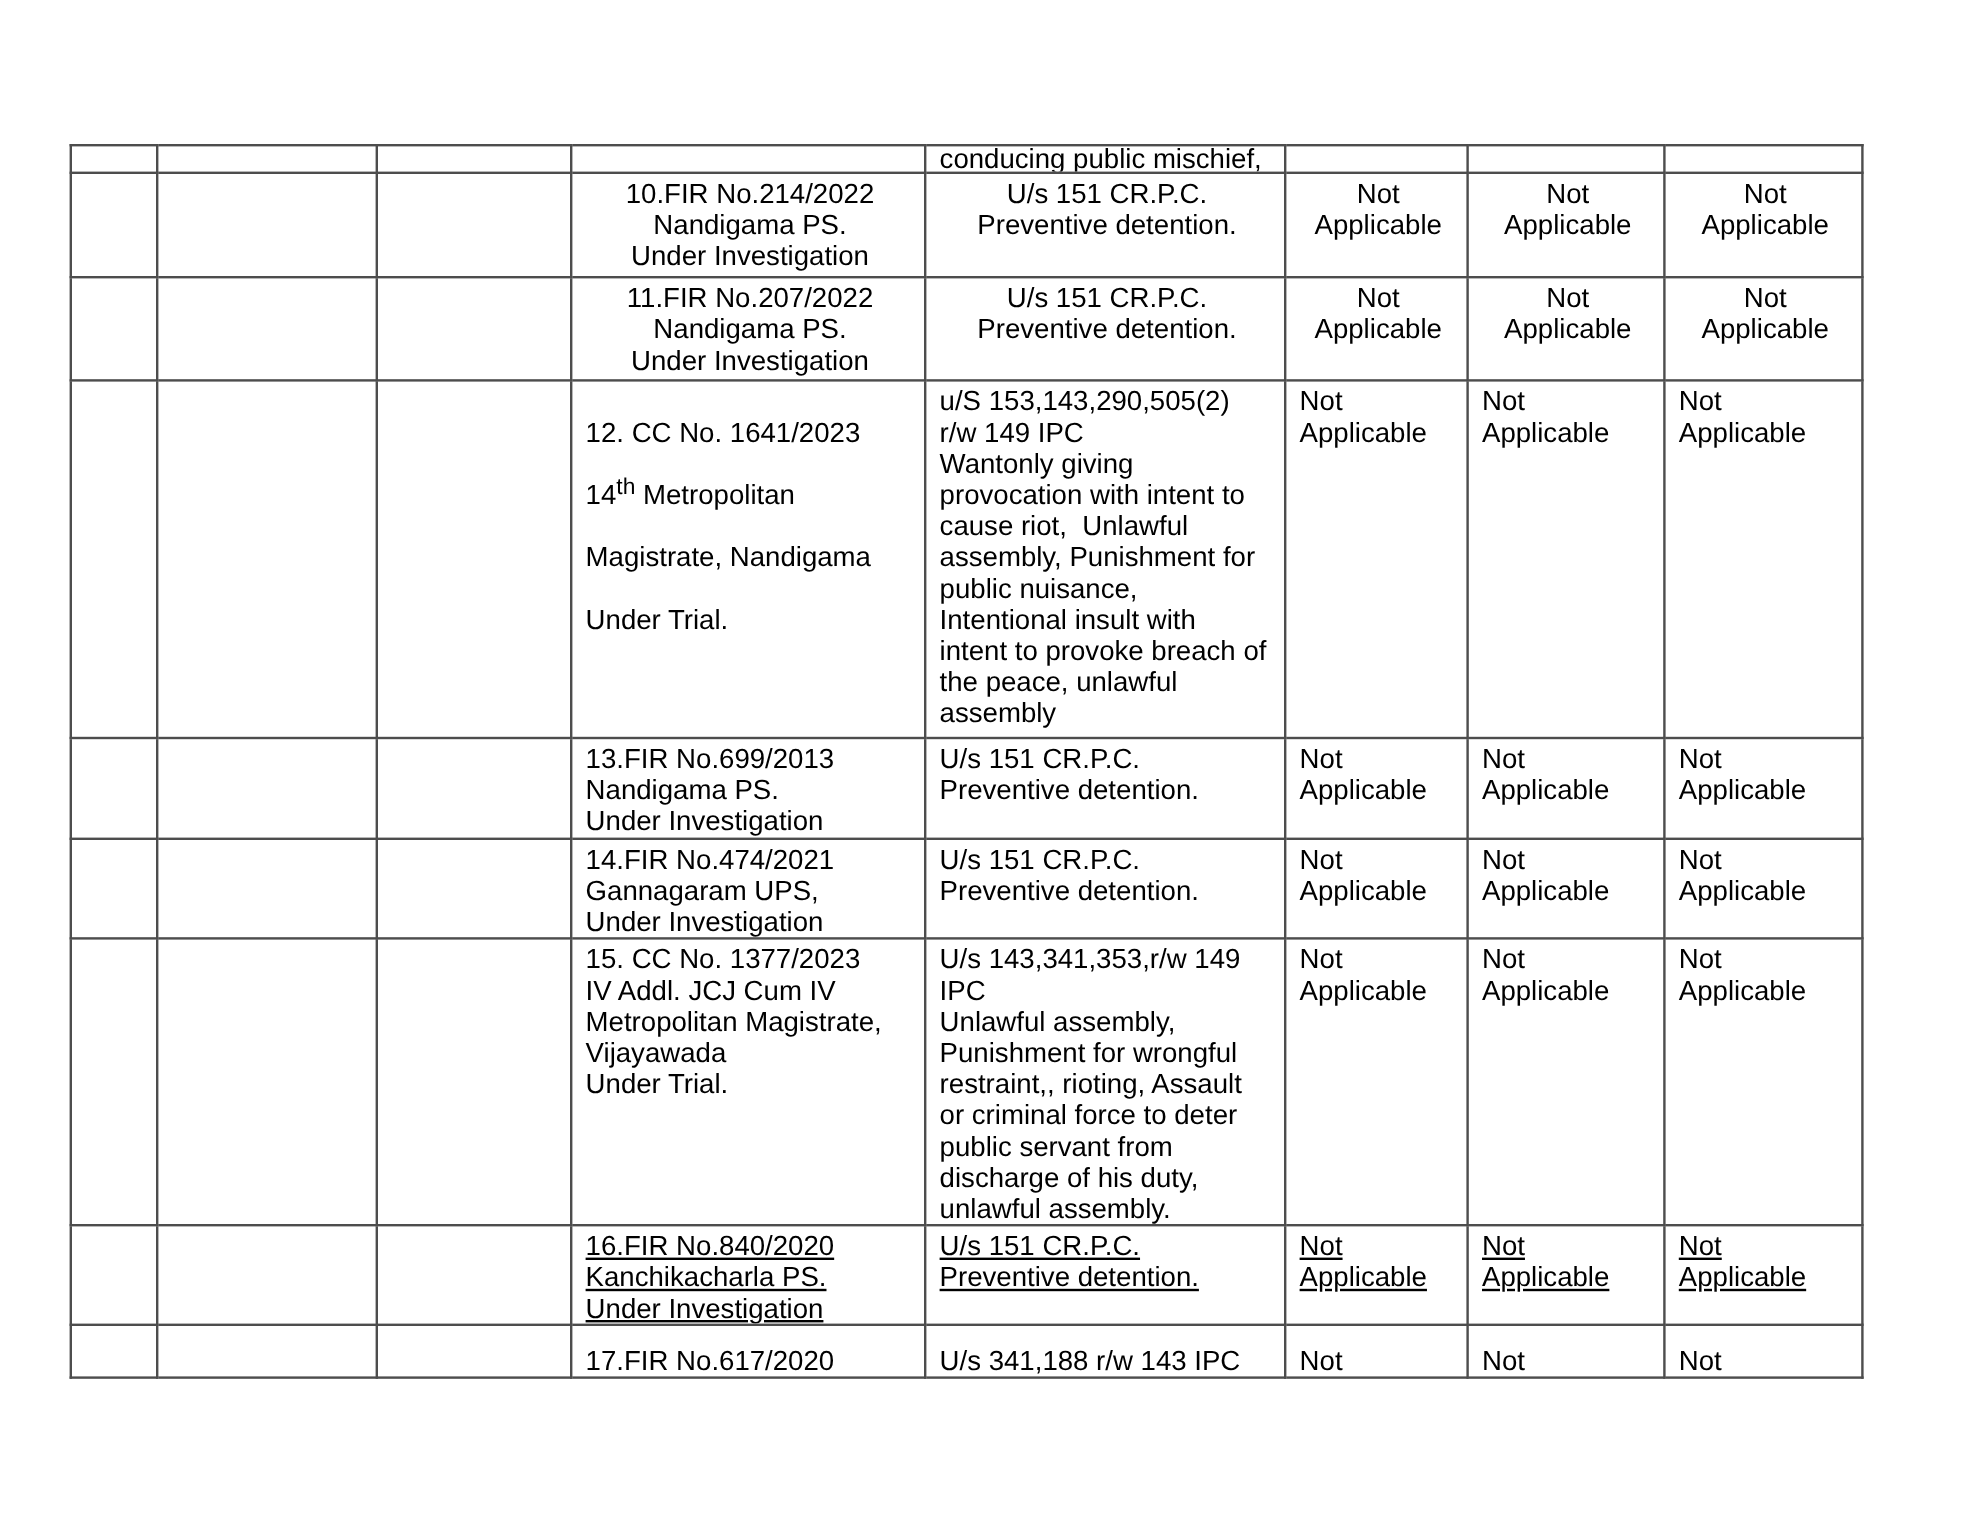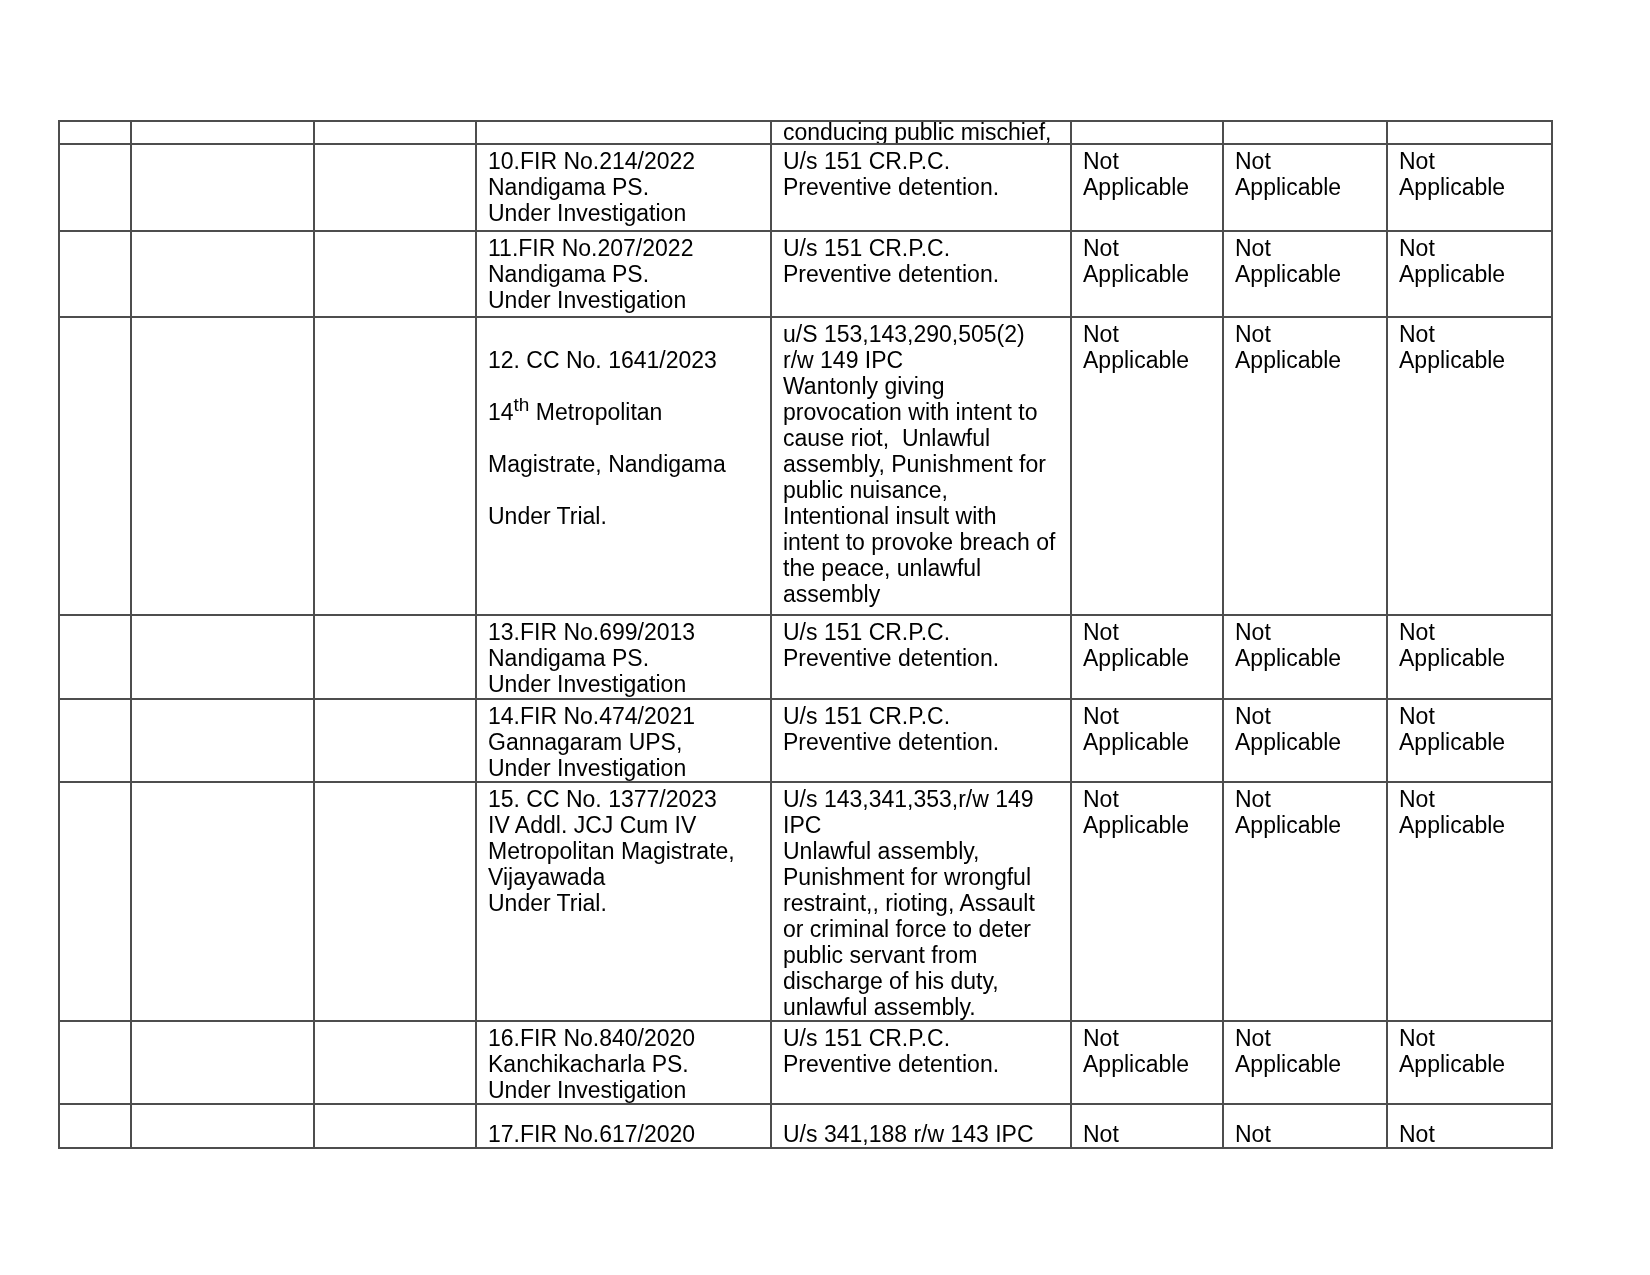--- a/index.html
+++ b/index.html
@@ -37,27 +37,27 @@
   col.c2 { width: 183px; }
   col.c3 { width: 162px; }
   col.c4 { width: 295px; }
   col.c5 { width: 300px; }
   col.c6 { width: 152px; }
   col.c7 { width: 164px; }
   col.c8 { width: 165px; }
 
   tr.r-partial { height: 22px; }
   tr.r-partial td { line-height: 21px; padding-top: 0; margin-left: 45px; }
-  tr.r10 { height: 87px; }
-  tr.r11 { height: 86px; }
+  tr.r10 { height: 87px; text-align: center; }
+  tr.r11 { height: 86px; text-align: center; }
   tr.r12 { height: 298px; }
   tr.r13 { height: 84px; }
   tr.r14 { height: 83px; }
   tr.r15 { height: 200px; }
-  tr.r16 { height: 83px; }
+  tr.r16 { height: 83px; text-decoration: underline; }
   tr.r17 { height: 28px; }
   tr.r17 td { padding-top: 16px; }
 
   td .line { white-space: normal; }
   td sup {
     font-size: 19px;
     line-height: 0;
     vertical-align: super;
   }
 </style>

